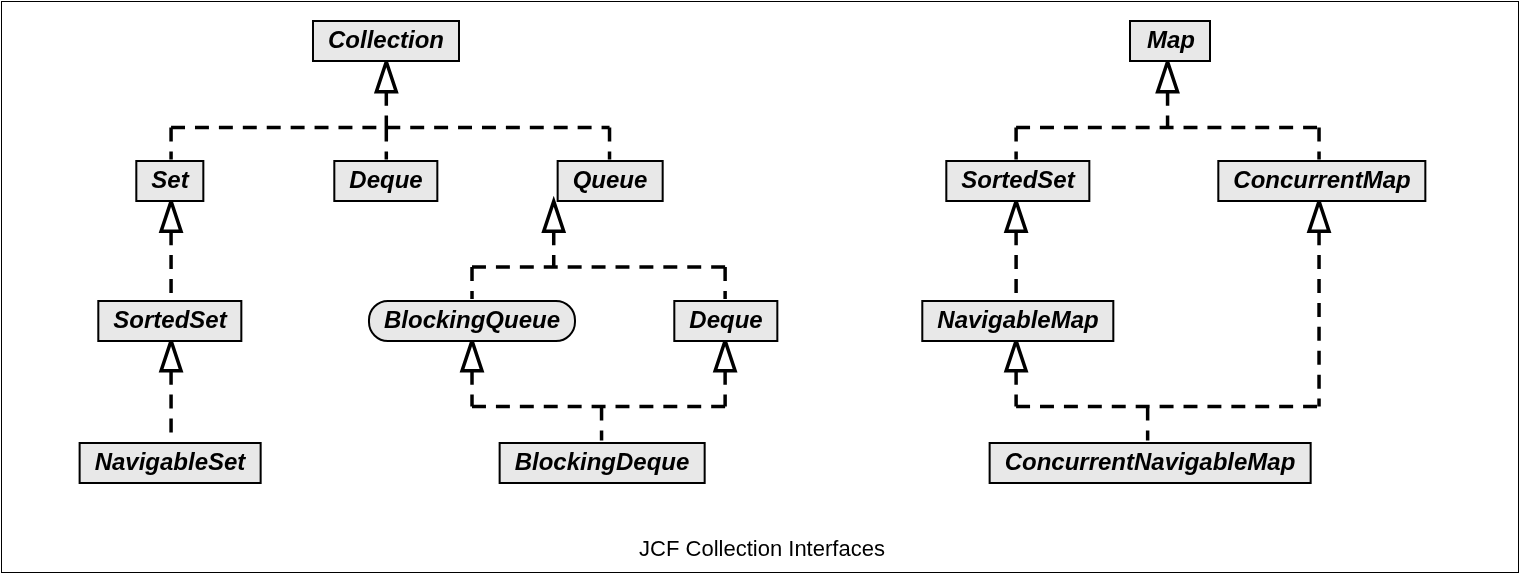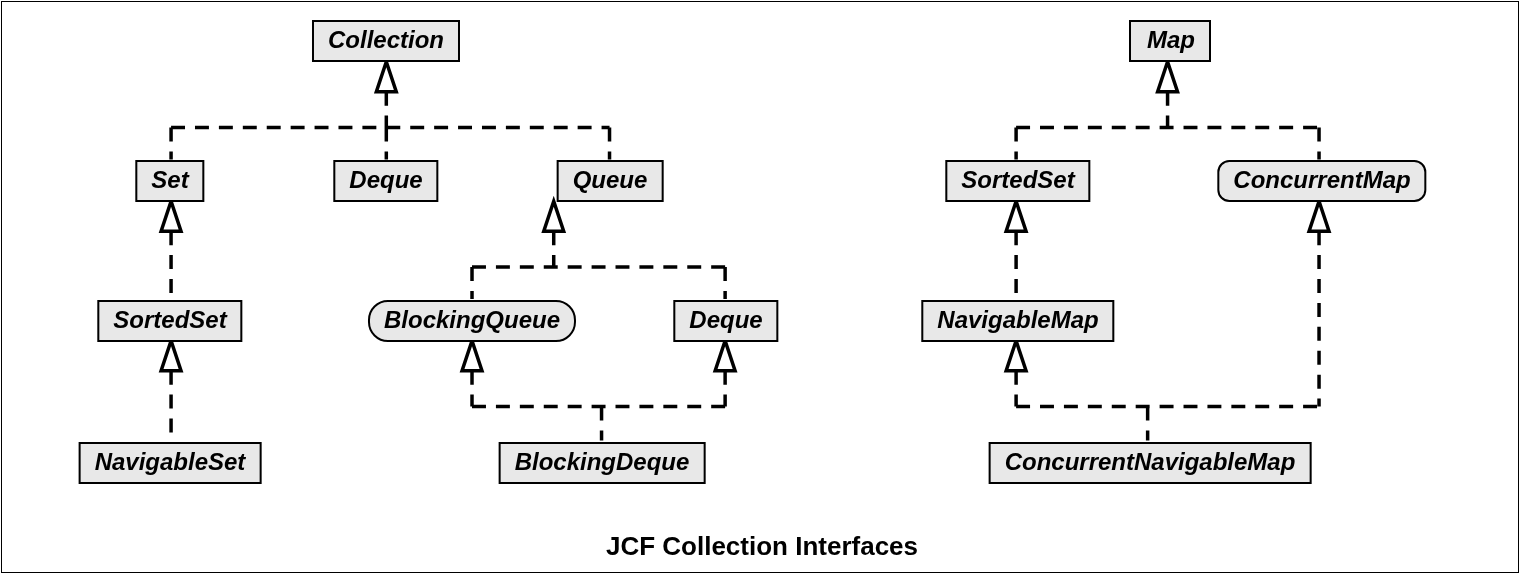--- a/index.html
+++ b/index.html
@@ -27,26 +27,26 @@
     font-style: italic;
     font-size: 24px;
     line-height: 1;
     padding: 6px 14px 8px 14px;
     white-space: nowrap;
     transform: translateX(-50%);
     text-align: center;
   }
   .caption {
     position: absolute;
-    font-size: 26px;
+    font-size: 22px;
     left: 760px;
     bottom: 10px;
     transform: translateX(-50%);
     font-style: normal;
-    font-weight: bold;
+    font-weight: normal;
   }
   svg.edges {
     position: absolute;
     left: 0; top: 0;
     width: 100%;
     height: 100%;
     pointer-events: none;
   }
   .edge {
     stroke: #000;
@@ -95,21 +95,21 @@
     <path class="edge" d="M1016 370 L1016 406 M1320 230 L1320 406 M1016 406 L1320 406 M1148 406 L1148 440"></path>
   </svg>
 
   <div class="node" style="left:384px; top:18px;">Collection</div>
   <div class="node" style="left:1168px; top:18px;padding-left:16px;">Map</div>
 
   <div class="node" style="left:168px; top:158px;">Set</div>
   <div class="node" style="left:384px; top:158px;">Deque</div>
   <div class="node" style="left:608px; top:158px;">Queue</div>
   <div class="node" style="left:1016px; top:158px;">SortedSet</div>
-  <div class="node" style="left:1320px; top:158px;border-radius:12px;">ConcurrentMap</div>
+  <div class="node" style="left:1320px; top:158px;">ConcurrentMap</div>
 
   <div class="node" style="left:168px; top:298px;">SortedSet</div>
   <div class="node" style="left:470px; top:298px;border-radius:20px;">BlockingQueue</div>
   <div class="node" style="left:724px; top:298px;">Deque</div>
   <div class="node" style="left:1016px; top:298px;">NavigableMap</div>
 
   <div class="node" style="left:168px; top:440px;">NavigableSet</div>
   <div class="node" style="left:600px; top:440px;">BlockingDeque</div>
   <div class="node" style="left:1148px; top:440px;">ConcurrentNavigableMap</div>
 

